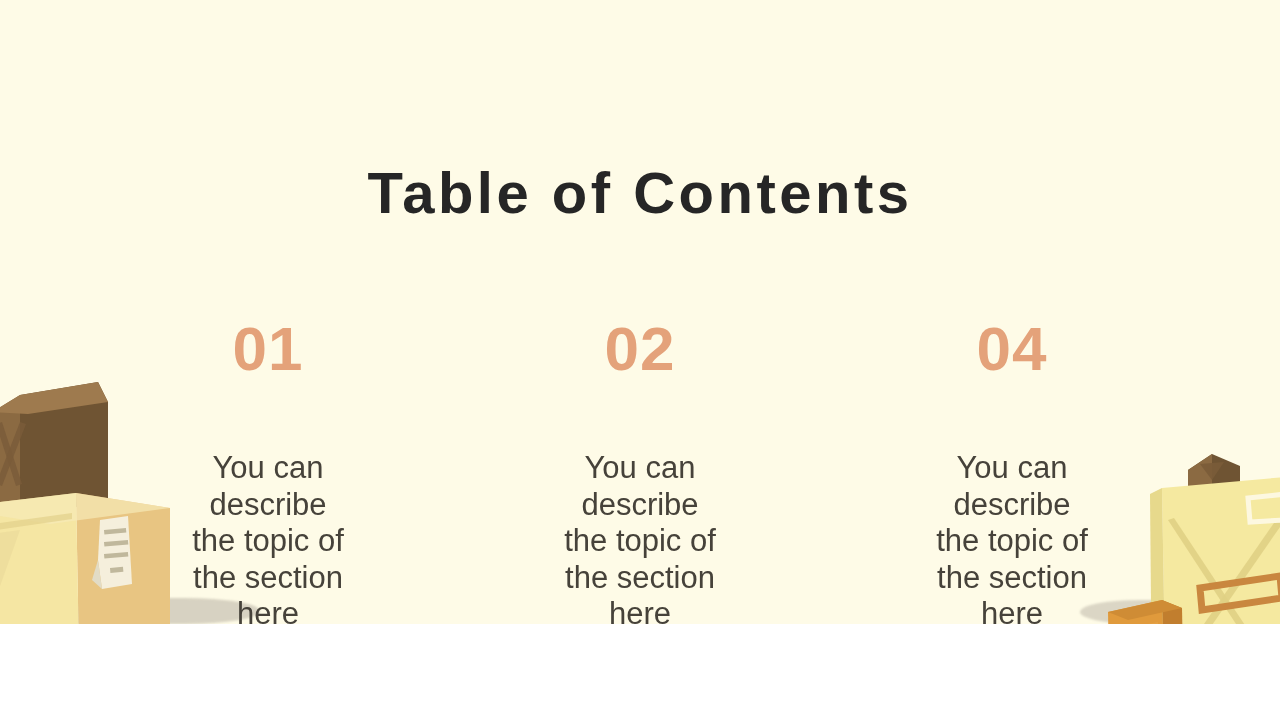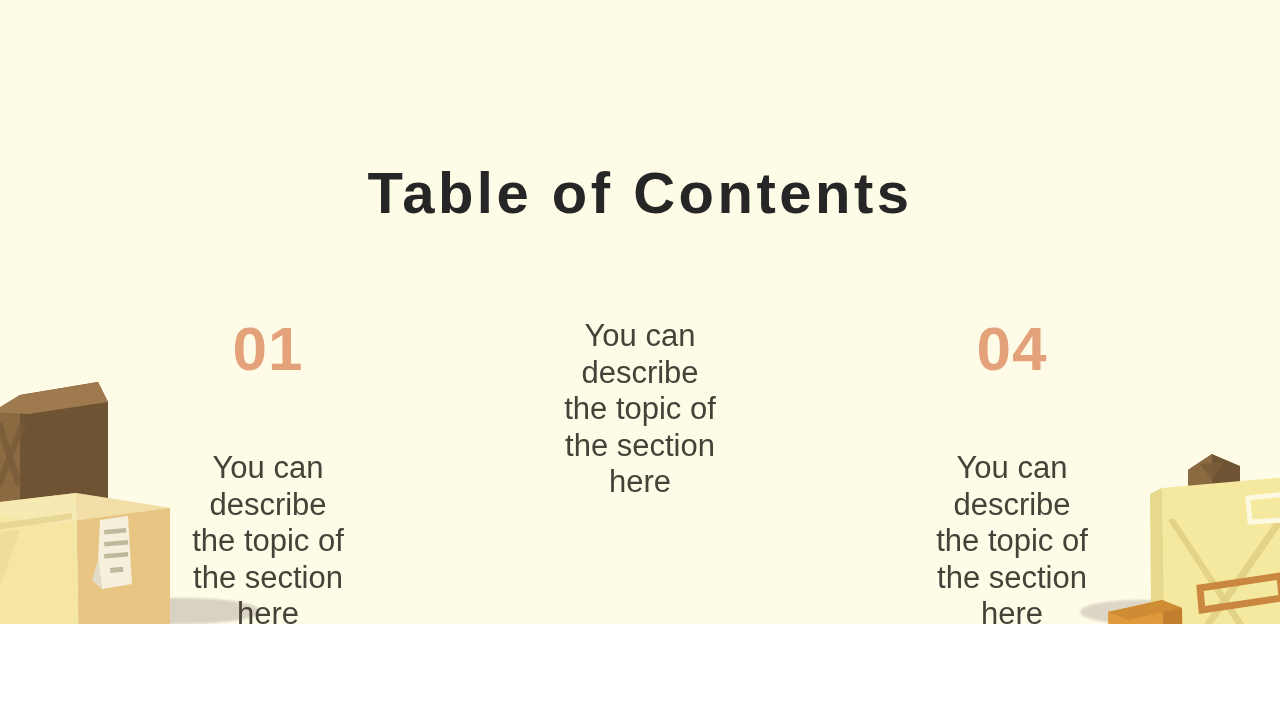--- a/index.html
+++ b/index.html
@@ -183,20 +183,21 @@
   <div class="title">Table of Contents</div>
 
   <div class="columns">
 
     <div class="col">
       <div class="col-number">01</div>
       <div class="col-text">You can describe the topic of the section here</div>
     </div>
 
     <div class="col">
+      <div class="col-number">02</div>
       <div class="col-text">You can describe the topic of the section here</div>
     </div>
 
     <div class="col">
       <div class="col-number">04</div>
       <div class="col-text">You can describe the topic of the section here</div>
     </div>
 
   </div>
 

